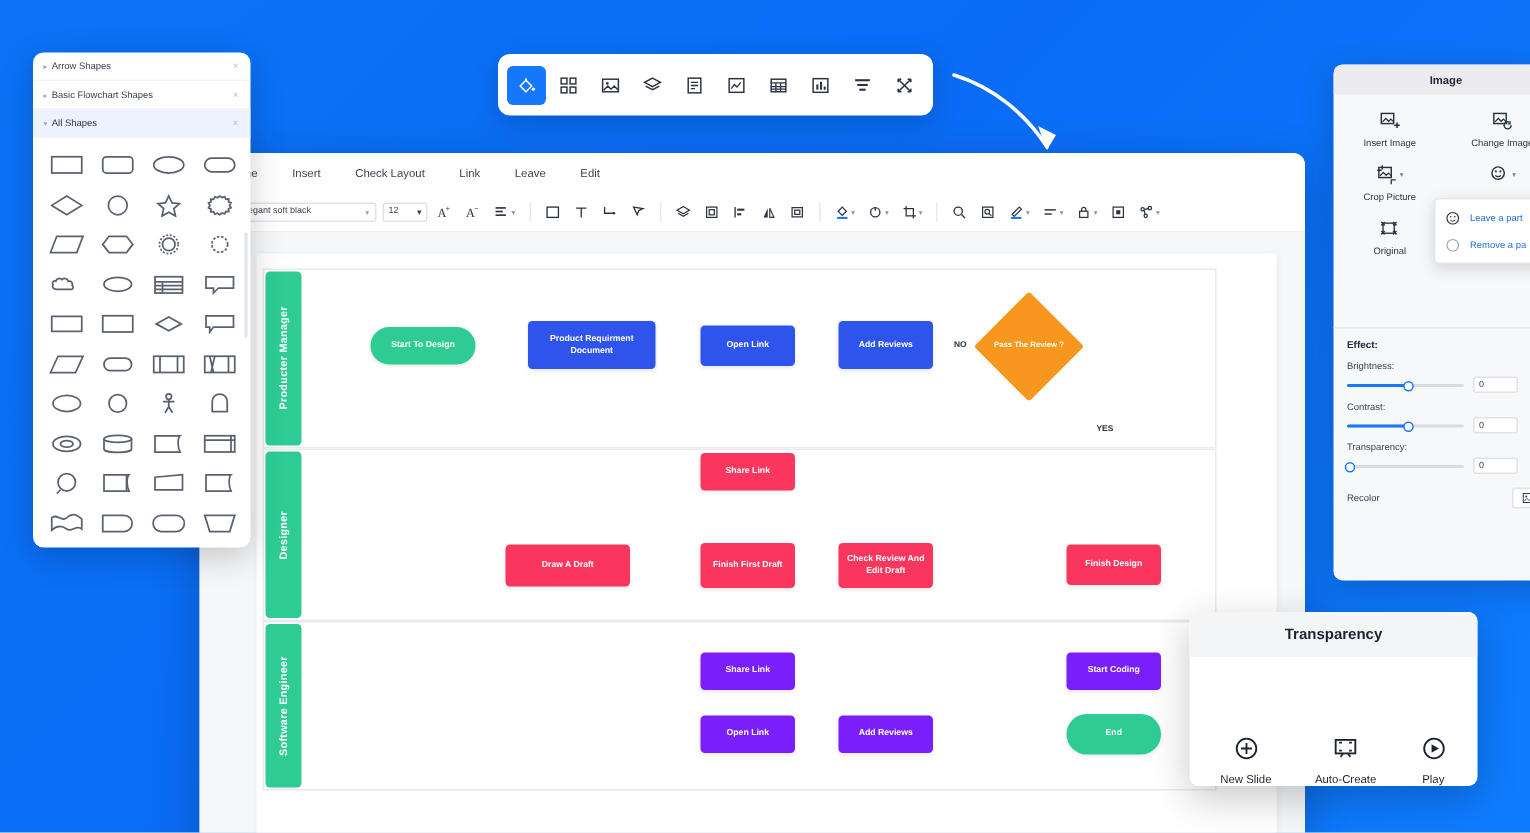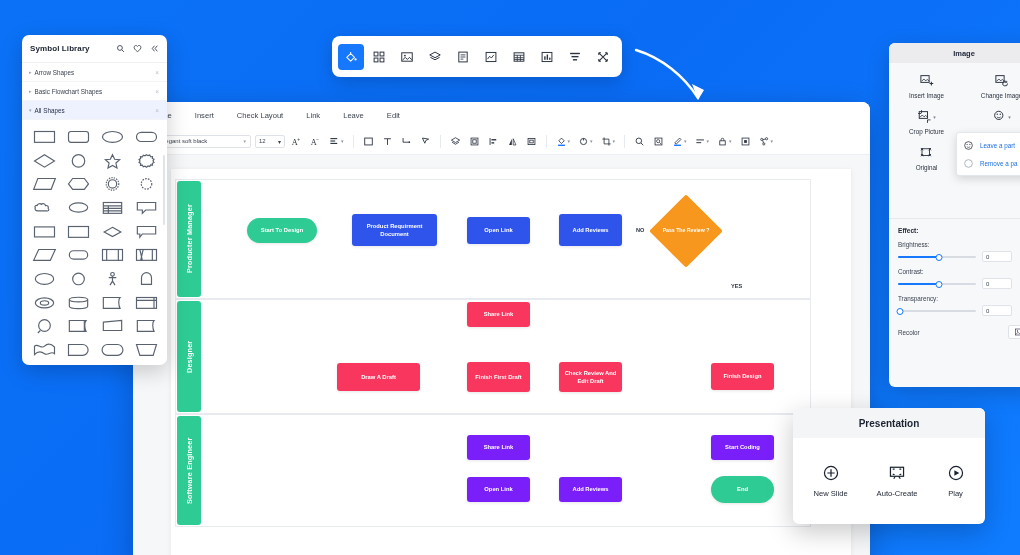--- a/index.html
+++ b/index.html
@@ -262,21 +262,21 @@
     background: #ffffff; border-radius: 6px;
     box-shadow: 0 8px 26px rgba(0,0,0,.22);
     overflow: hidden;
   }
   #pp-header {
     height: 30px; background: #f4f5f7;
     display: flex; align-items: center; justify-content: center;
     font-size: 10px; font-weight: bold; color: #1b2330;
   }
   #pp-tools {
-    height: 86px; display: flex; align-items: center; justify-content: space-around;
+    height: 86px; display: flex; align-items: flex-end; justify-content: space-around;
     padding: 0 6px;
   }
   .pp-tool { display: flex; flex-direction: column; align-items: center; gap: 7px; cursor: pointer; }
   .pp-tool svg { width: 18px; height: 18px; display: block; }
   .pp-tool .lbl { font-size: 7.6px; color: #1b2330; white-space: nowrap; }
 </style>
 </head>
 <body>
 
 <div id="doc-window">
@@ -541,43 +541,20 @@
         <div class="node purple" style="left:384px; top:298px; width:63px; height:25px;">Add Reviews</div>
         <div class="node purple" style="left:536px; top:256px; width:63px; height:25px;">Start Coding</div>
         <div class="node green" style="left:536px; top:297px; width:63px; height:27px;">End</div>
       </div>
 
     </div>
   </div>
 </div>
 
 <div id="symbol-library">
-  <div id="sl-header">
-    <span id="sl-title">Symbol Library</span>
-    <span id="sl-header-icons">
-      <span class="sl-hicon">
-        <svg viewBox="0 0 16 16">
-            <circle cx="7" cy="7" r="4.3" fill="none" stroke="currentColor" stroke-width="1.6"></circle>
-            <path d="M10.3 10.3L14 14" stroke="currentColor" stroke-width="1.6"></path>
-          </svg>
-      </span>
-      <span class="sl-hicon">
-        <svg viewBox="0 0 16 16">
-            <path d="M8 13.5S2 9.8 2 6.2A3.2 3.2 0 018 4.3 3.2 3.2 0 0114 6.2c0 3.6-6 7.3-6 7.3z" fill="none" stroke="currentColor" stroke-width="1.5"></path>
-          </svg>
-      </span>
-      <span class="sl-hicon">
-        <svg viewBox="0 0 16 16">
-            <g fill="none" stroke="currentColor" stroke-width="1.6">
-              <path d="M8 3L4 8l4 5M13 3L9 8l4 5"></path>
-            </g>
-          </svg>
-      </span>
-    </span>
-  </div>
 
   <div class="sl-cat">
     <span class="caret">▸</span>
     <span>Arrow Shapes</span>
     <span class="x">×</span>
   </div>
   <div class="sl-cat">
     <span class="caret">▸</span>
     <span>Basic Flowchart Shapes</span>
     <span class="x">×</span>
@@ -1037,21 +1014,21 @@
             <rect x="3" y="4" width="14" height="12" fill="none" stroke="#2b3340" stroke-width="1.3"></rect>
             <circle cx="7" cy="8" r="1.3" fill="#2b3340"></circle>
             <path d="M4 14.5l4-4 3 3 3-3 2 2" fill="none" stroke="#2b3340" stroke-width="1.2"></path>
           </svg>
       </span>
     </div>
   </div>
 </div>
 
 <div id="presentation-panel">
-  <div id="pp-header">Presentation</div>
+  <div id="pp-header">Transparency</div>
   <div id="pp-tools">
     <div class="pp-tool">
       <svg viewBox="0 0 22 22">
           <circle cx="11" cy="11" r="8" fill="none" stroke="#1b2330" stroke-width="1.5"></circle>
           <g stroke="#1b2330" stroke-width="1.5">
             <path d="M11 6.5v9M6.5 11h9"></path>
           </g>
         </svg>
       <span class="lbl">New Slide</span>
     </div>

